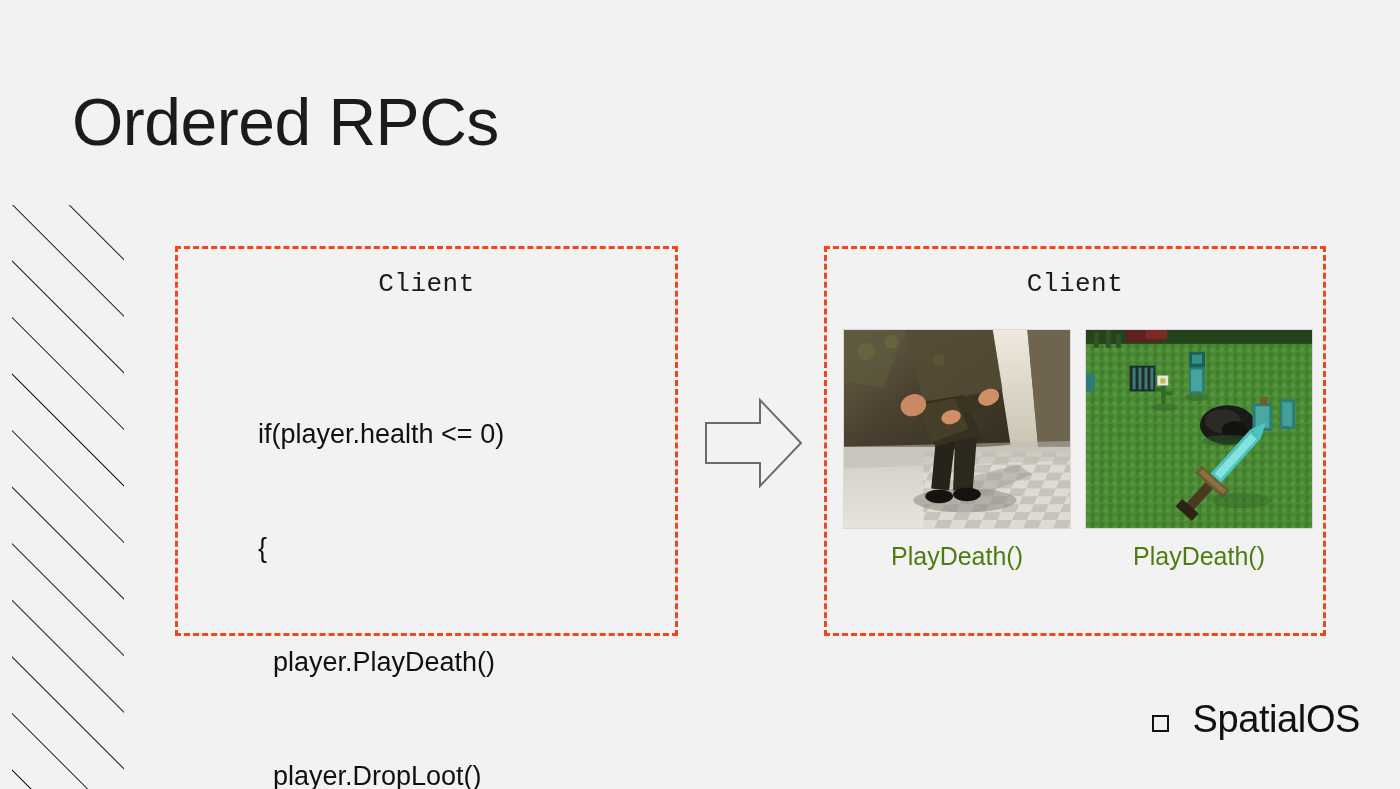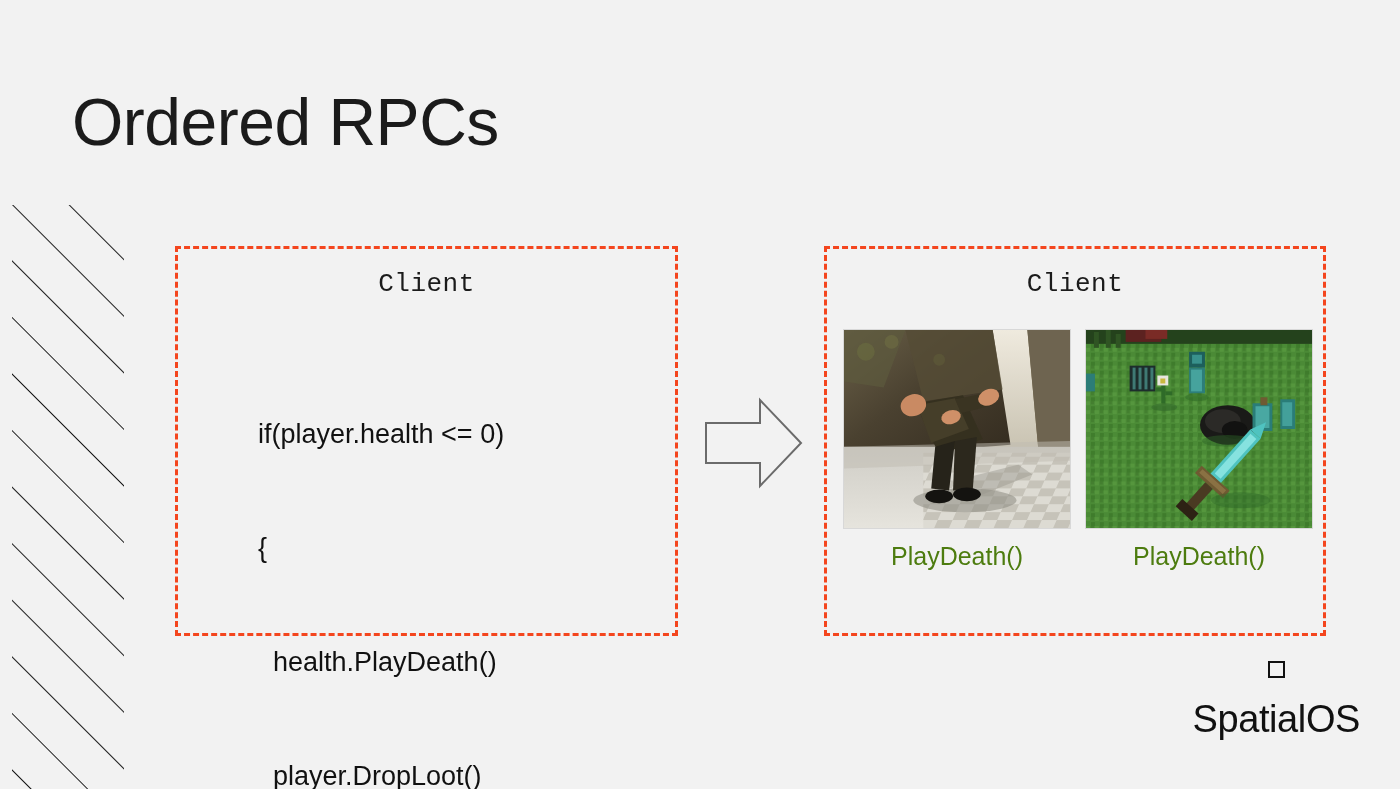--- a/index.html
+++ b/index.html
@@ -140,21 +140,20 @@
   }
 
   
   .brand {
     position: absolute;
     right: 52px;
     bottom: 48px;
     display: flex;
     align-items: center;
     gap: 24px;
-    flex-direction: column;
   }
   .brand-mark {
     width: 17px;
     height: 17px;
     box-sizing: border-box;
     border: 2.5px solid #111;
     display: inline-block;
     position: relative;
     top: 4px;
   }
@@ -182,21 +181,21 @@
     </svg>
   </div>
 
   <h1 class="slide-title">Ordered RPCs</h1>
 
   <div class="panel panel-server">
     <div class="panel-heading">Client</div>
     <div class="code-block">
       <div class="code-line">if(player.health &lt;= 0)</div>
       <div class="code-line">{</div>
-      <div class="code-line">  health.PlayDeath()</div>
+      <div class="code-line">  player.PlayDeath()</div>
       <div class="code-line">  player.DropLoot()</div>
       
     </div>
   </div>
 
   <div class="flow-arrow">
     <svg width="100" height="92" viewBox="0 0 100 92" xmlns="http://www.w3.org/2000/svg" aria-hidden="true">
       <polygon points="2,26 56,26 56,3 97,46 56,89 56,66 2,66" fill="#f2f2f2" stroke="#6b6b6b" stroke-width="2" stroke-linejoin="miter"></polygon>
     </svg>
   </div>

